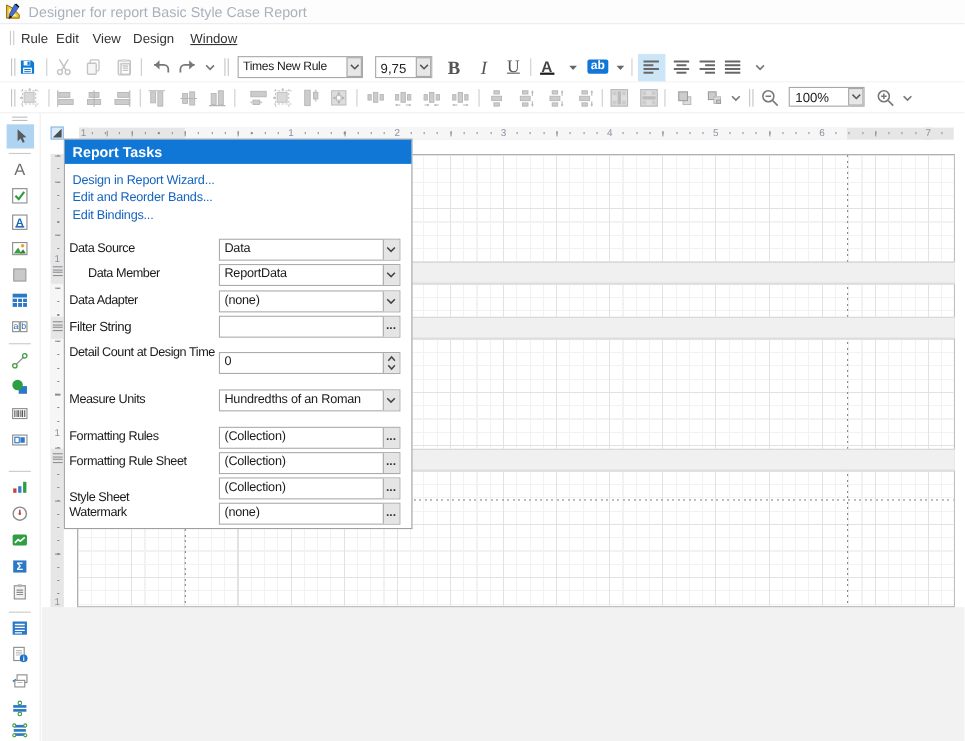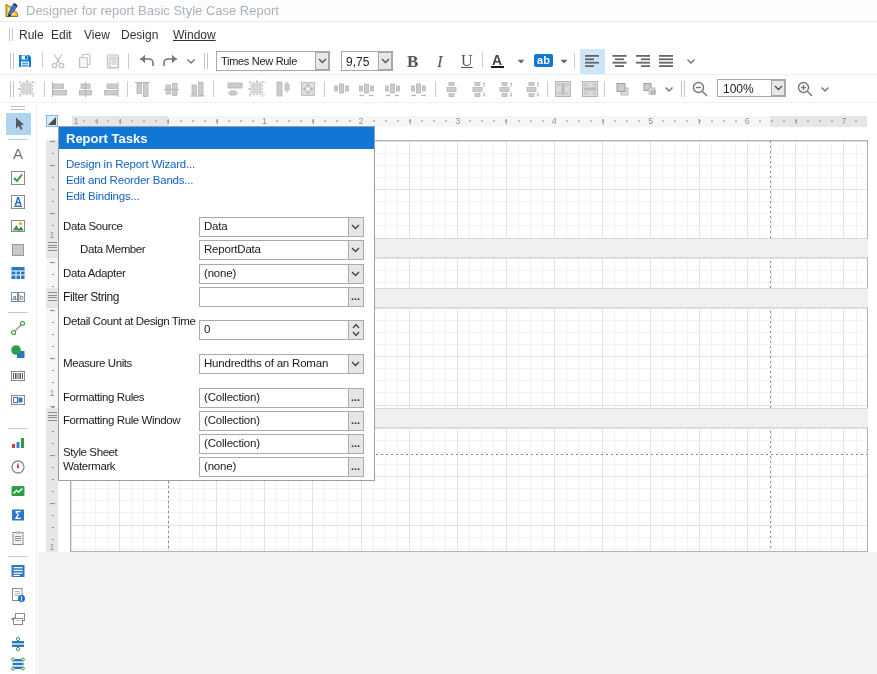--- a/index.html
+++ b/index.html
@@ -702,21 +702,21 @@
 <div class="abs" style="left:351px;top:360.5px;">
       <svg width="9" height="6" viewBox="0 0 9 6">
         <path d="M1 1 L4.5 4.5 L8 1" fill="none" stroke="#444" stroke-width="1.4"></path>
       </svg>
     </div>
 <div class="abs" style="left:63px;top:390.5px;font-size:11.5px;letter-spacing:-0.4px;color:#1a1a1a;white-space:nowrap;">Formatting Rules</div>
 <div class="abs" style="left:199px;top:387.5px;width:165px;height:20px;background:#fff;border:1px solid #ababab;"></div>
 <div class="abs" style="left:204px;top:390.5px;font-size:11.5px;letter-spacing:-0.2px;color:#1a1a1a;white-space:nowrap;">(Collection)</div>
 <div class="abs" style="left:348px;top:388.5px;width:15px;height:18px;background:#e5e5e5;border-left:1px solid #ababab;"></div>
 <div class="abs" style="left:348px;top:390.5px;width:15px;text-align:center;font-size:11px;font-weight:bold;color:#333;letter-spacing:0px;">...</div>
-<div class="abs" style="left:63px;top:413.5px;font-size:11.5px;letter-spacing:-0.4px;color:#1a1a1a;white-space:nowrap;">Formatting Rule Window</div>
+<div class="abs" style="left:63px;top:413.5px;font-size:11.5px;letter-spacing:-0.4px;color:#1a1a1a;white-space:nowrap;">Formatting Rule Sheet</div>
 <div class="abs" style="left:199px;top:410.5px;width:165px;height:20px;background:#fff;border:1px solid #ababab;"></div>
 <div class="abs" style="left:204px;top:413.5px;font-size:11.5px;letter-spacing:-0.2px;color:#1a1a1a;white-space:nowrap;">(Collection)</div>
 <div class="abs" style="left:348px;top:411.5px;width:15px;height:18px;background:#e5e5e5;border-left:1px solid #ababab;"></div>
 <div class="abs" style="left:348px;top:413.5px;width:15px;text-align:center;font-size:11px;font-weight:bold;color:#333;letter-spacing:0px;">...</div>
 <div class="abs" style="left:63px;top:446px;font-size:11.5px;letter-spacing:-0.4px;color:#1a1a1a;white-space:nowrap;">Style Sheet</div>
 <div class="abs" style="left:199px;top:433.5px;width:165px;height:20px;background:#fff;border:1px solid #ababab;"></div>
 <div class="abs" style="left:204px;top:436.5px;font-size:11.5px;letter-spacing:-0.2px;color:#1a1a1a;white-space:nowrap;">(Collection)</div>
 <div class="abs" style="left:348px;top:434.5px;width:15px;height:18px;background:#e5e5e5;border-left:1px solid #ababab;"></div>
 <div class="abs" style="left:348px;top:436.5px;width:15px;text-align:center;font-size:11px;font-weight:bold;color:#333;letter-spacing:0px;">...</div>
 <div class="abs" style="left:63px;top:459.5px;font-size:11.5px;letter-spacing:-0.4px;color:#1a1a1a;white-space:nowrap;">Watermark</div>

